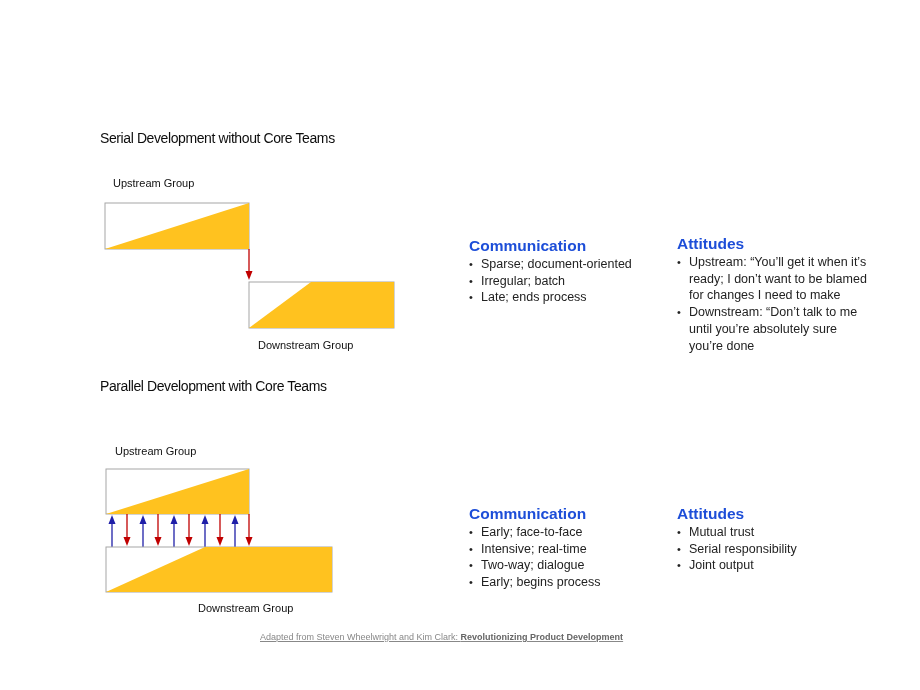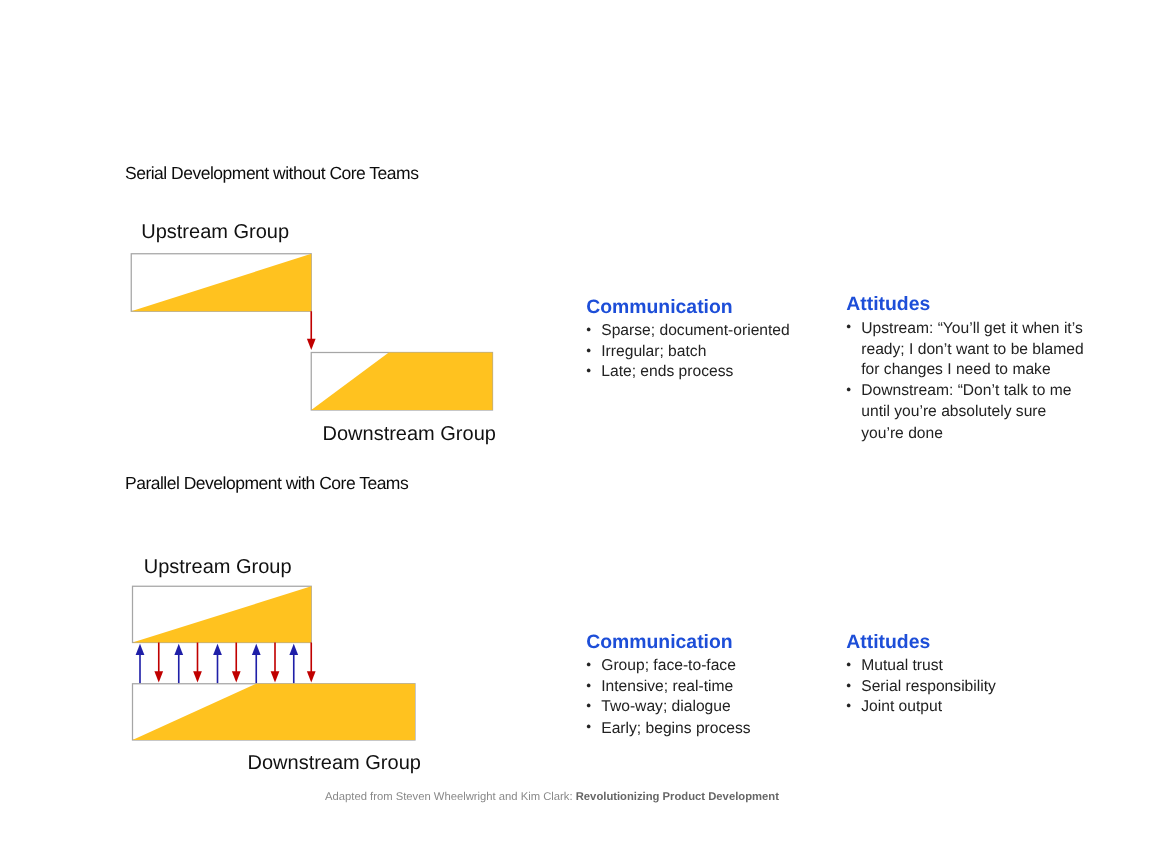--- a/index.html
+++ b/index.html
@@ -17,21 +17,21 @@
     }
     .abs { position: absolute; }
     .section-title {
       font-size: 14px;
       font-weight: normal;
       letter-spacing: -0.4px;
       color: #0d0d0d;
       white-space: nowrap;
     }
     .group-label {
-      font-size: 16px;
+      font-size: 11px;
       color: #111;
       white-space: nowrap;
     }
     .block-heading {
       font-size: 15.5px;
       font-weight: bold;
       color: #1d4ed8;
       margin: 0 0 1px 0;
       white-space: nowrap;
     }
@@ -56,20 +56,21 @@
     }
     .diagram-svg {
       position: absolute;
       left: 0;
       top: 0;
     }
     .footer {
       font-size: 9px;
       color: #888;
       white-space: nowrap;
+      text-decoration: underline;
     }
     .footer b {
       color: #666;
       font-weight: bold;
     }
   </style>
 </head>
 <body>
 
 <svg class="diagram-svg" width="920" height="690" viewBox="0 0 920 690">
@@ -175,21 +176,21 @@
 
 <div class="abs section-title" style="left:100px; top:378px;">Parallel Development with Core Teams</div>
 
 <div class="abs group-label" style="left:115px; top:445px;">Upstream Group</div>
 
 <div class="abs group-label" style="left:198px; top:602px;">Downstream Group</div>
 
 <div class="abs" style="left:469px; top:505px; width:190px;">
   <div class="block-heading">Communication</div>
   <ul class="bullets">
-    <li>Group; face-to-face</li>
+    <li>Early; face-to-face</li>
     <li>Intensive; real-time</li>
     <li>Two-way; dialogue</li>
     <li>Early; begins process</li>
   </ul>
 </div>
 
 <div class="abs" style="left:677px; top:505px; width:192px;">
   <div class="block-heading">Attitudes</div>
   <ul class="bullets">
     <li>Mutual trust</li>

